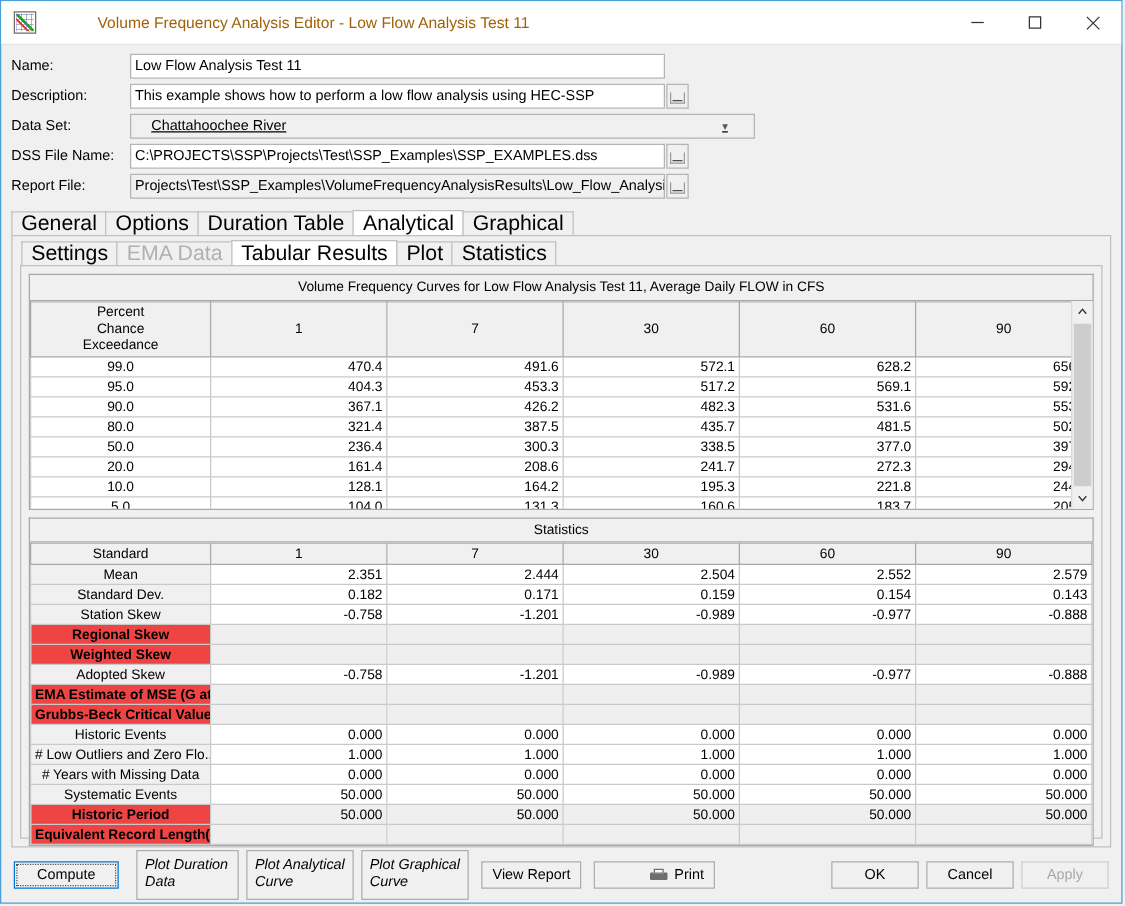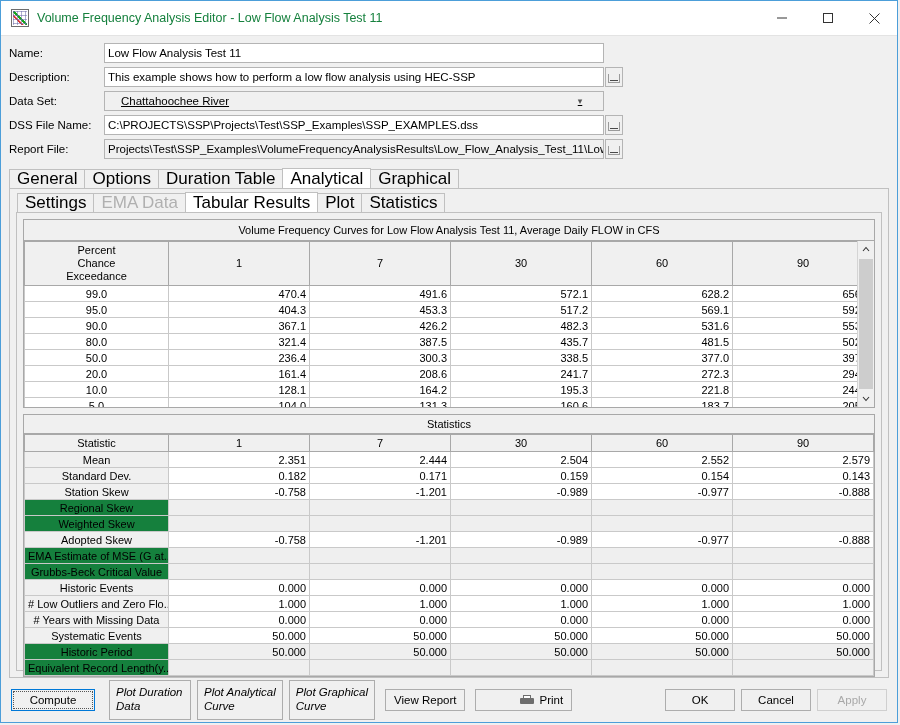--- a/index.html
+++ b/index.html
@@ -35,40 +35,40 @@
     background:
       linear-gradient(45deg, transparent 44%, #17a81a 46%, #17a81a 54%, transparent 56%),
       linear-gradient(45deg, transparent 30%, #d33 32%, #d33 38%, transparent 40%);
   }
   .title-icon:after{
     content:"";position:absolute;left:1px;top:1px;right:1px;bottom:1px;
     background:
       repeating-linear-gradient(to right, rgba(110,110,170,.55) 0 1px, transparent 1px 4px),
       repeating-linear-gradient(to bottom, rgba(110,110,170,.55) 0 1px, transparent 1px 4px);
   }
-  .title-text{font-size:12.5px;color:#15803d;flex:1;}
+  .title-text{font-size:12.5px;color:#a16207;flex:1;margin-left:41px;}
   .win-btns{display:flex;height:34px;}
   .win-btn{
     width:46px;height:34px;display:flex;align-items:center;justify-content:center;
     font-size:13px;color:#2b2b2b;
   }
   .win-btn svg{display:block;}
   
   .form{padding:6px 8px 2px 8px;}
   .frow{display:flex;align-items:center;height:22px;margin-bottom:2px;}
   .flabel{width:95px;font-size:11.5px;color:#000;flex:none;}
   .finput{
     flex:1;height:20px;box-sizing:border-box;
     border:1px solid #b4b4b4;background:#fff;
     display:flex;align-items:center;
     padding:0 3px;font-size:11.5px;
     overflow:hidden;white-space:nowrap;
   }
   .finput.readonly{background:#f0f0f0;}
-  .finput.narrow{flex:none;width:500px;}
+  .finput.narrow{flex:none;width:428px;}
   .browse{
     width:18px;height:20px;flex:none;margin-left:1px;box-sizing:border-box;
     border:1px solid #b4b4b4;background:#f0f0f0;
     display:flex;align-items:flex-end;justify-content:center;
     position:relative;
   }
   .browse i{
     display:block;width:10px;height:8px;border:1px solid #9a9a9a;border-top:none;
     margin-bottom:3px;position:relative;background:#f0f0f0;
   }
@@ -156,21 +156,21 @@
   table.stats{border-collapse:collapse;table-layout:fixed;width:100%;}
   table.stats th, table.stats td{
     border:1px solid #c9c9c9;font-weight:normal;font-size:11px;
     height:16px;padding:0 3px;box-sizing:border-box;
     overflow:hidden;white-space:nowrap;
   }
   table.stats th{background:#f0f0f0;text-align:center;border:1px solid #a8a8a8;height:17px;}
   table.stats td.name{text-align:center;background:#f0f0f0;}
   table.stats td.num{text-align:right;background:#fff;}
   table.stats td.emptycell{background:#efefef;}
-  table.stats tr.shade td.name{background:#15803d;}
+  table.stats tr.shade td.name{background:#ef4444;font-weight:bold;}
   table.stats tr.shade td.num{background:#efefef;}
   
   .btnbar{
     height:44px;min-height:44px;display:flex;align-items:center;
     padding:0 10px;gap:0;
   }
   .btn{
     height:22px;min-width:74px;box-sizing:border-box;
     border:1px solid #adadad;background:#f0f0f0;
     font-size:11.5px;display:flex;align-items:center;justify-content:center;
@@ -397,21 +397,21 @@
             <colgroup>
               <col style="width:144px">
                 <col style="width:141px">
                 <col style="width:141px">
               <col style="width:141px">
                 <col style="width:141px">
                 <col style="width:141px">
             </colgroup>
             <thead>
               <tr>
-                <th>Statistic</th>
+                <th>Standard</th>
                 <th>1</th>
                 <th>7</th>
                 <th>30</th>
                 <th>60</th>
                 <th>90</th>
               </tr>
             </thead>
             <tbody>
               <tr>
                   <td class="name">Mean</td>

